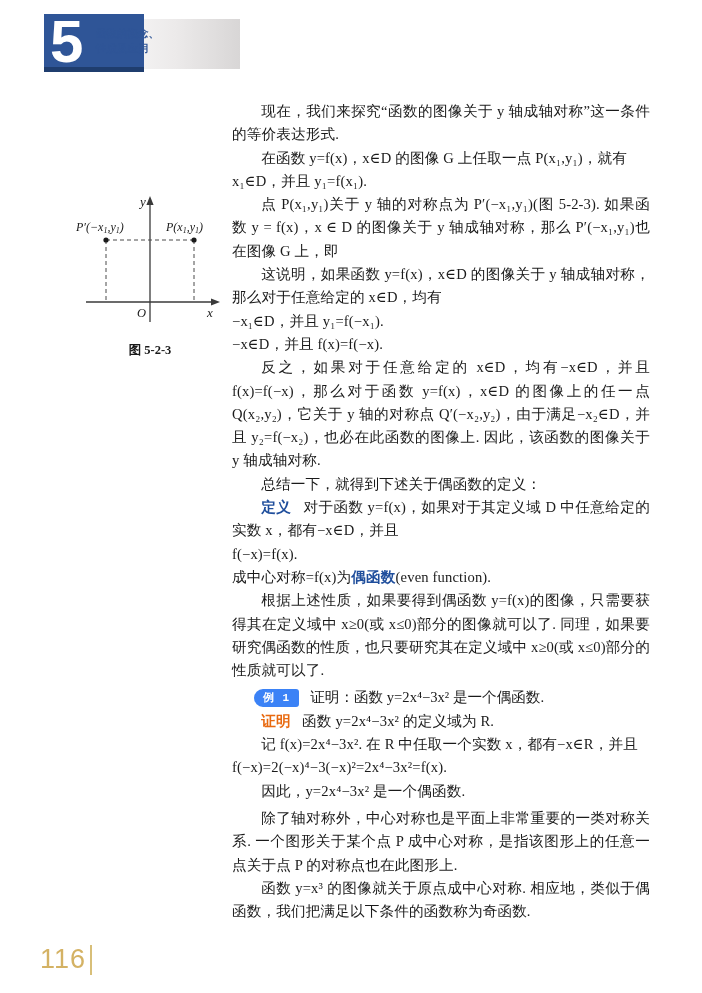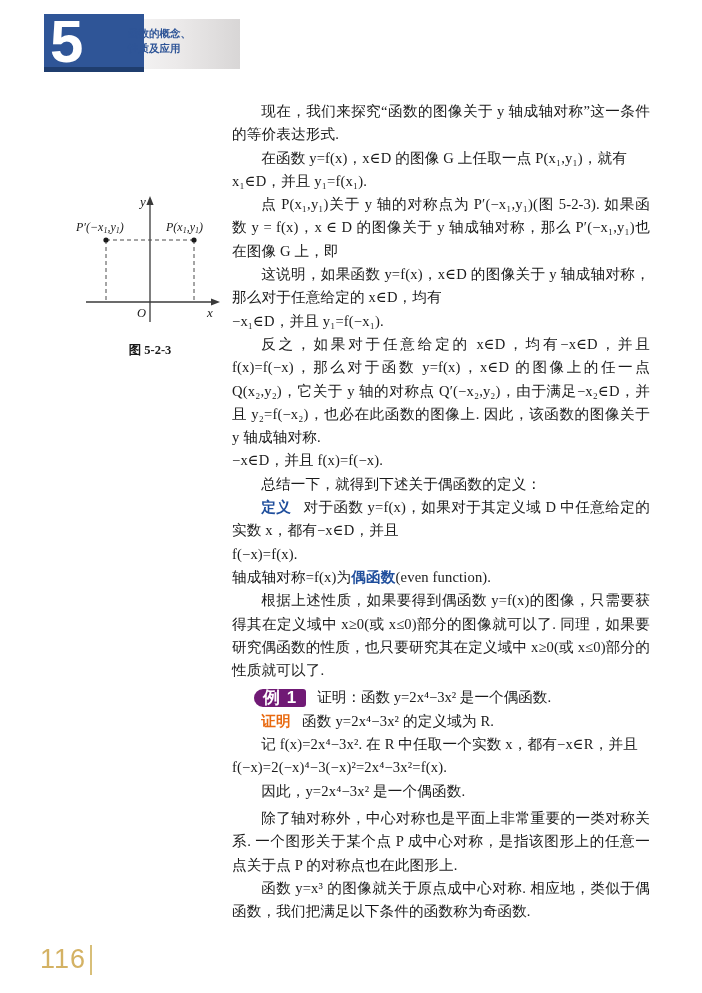--- a/index.html
+++ b/index.html
@@ -55,21 +55,21 @@
   .banner-grey {
     position: absolute;
     left: 54px;
     top: 5px;
     width: 142px;
     height: 50px;
     background: linear-gradient(to right, #fbfbfb 0%, #eceaea 55%, #d8d6d6 100%);
   }
   .banner-title {
     position: absolute;
-    left: 84px;
+    left: 52px;
     top: 12px;
     width: 110px;
     font-family: "Liberation Sans", "DejaVu Sans", sans-serif;
     font-size: 10.5px;
     font-weight: bold;
     color: #2f5597;
     line-height: 15px;
     z-index: 4;
   }
 
@@ -111,24 +111,24 @@
     font-size: 14.6px;
     line-height: 23.3px;
     text-indent: 0;
     padding-left: 22px;
     display: flex;
     align-items: center;
     gap: 11px;
   }
   .badge-example {
     display: inline-block;
-    background: #701a75;
+    background: #3b82f6;
     color: #ffffff;
-    font-family: Liberation Sans, sans-serif;
-    font-size: 17px;
+    font-family: Liberation Mono, monospace;
+    font-size: 11px;
     font-weight: bold;
     padding: 1.5px 9px 2.5px 9px;
     border-radius: 9px 3px 3px 9px;
     line-height: 14px;
     letter-spacing: 1px;
     white-space: nowrap;
   }
 
   
   .figure-block {
@@ -208,30 +208,30 @@
 </div>
 
 <div class="content">
 
   <p class="para indent">现在，我们来探究“函数的图像关于 y 轴成轴对称”这一条件的等价表达形式.</p>
   <p class="para indent">在函数 y=f(x)，x∈D 的图像 G 上任取一点 P(x₁,y₁)，就有</p>
   <p class="para center">x₁∈D，并且 y₁=f(x₁).</p>
   <p class="para indent">点 P(x₁,y₁)关于 y 轴的对称点为 P′(−x₁,y₁)(图 5-2-3). 如果函数 y = f(x)，x ∈ D 的图像关于 y 轴成轴对称，那么 P′(−x₁,y₁)也在图像 G 上，即</p>
   <p class="para indent">这说明，如果函数 y=f(x)，x∈D 的图像关于 y 轴成轴对称，那么对于任意给定的 x∈D，均有</p>
   <p class="para center">−x₁∈D，并且 y₁=f(−x₁).</p>
+  <p class="para center">−x∈D，并且 f(x)=f(−x).</p>
   <p class="para indent">反之，如果对于任意给定的 x∈D，均有−x∈D，并且 f(x)=f(−x)，那么对于函数 y=f(x)，x∈D 的图像上的任一点Q(x₂,y₂)，它关于 y 轴的对称点 Q′(−x₂,y₂)，由于满足−x₂∈D，并且 y₂=f(−x₂)，也必在此函数的图像上. 因此，该函数的图像关于 y 轴成轴对称.</p>
-  <p class="para center">−x∈D，并且 f(x)=f(−x).</p>
   <p class="para indent">总结一下，就得到下述关于偶函数的定义：</p>
 
   <p class="para indent">
     <span class="kw-blue">定义</span>&nbsp;&nbsp;&nbsp;<span>对于函数 y=f(x)，如果对于其定义域 D 中任意给定的实数 x，都有−x∈D，并且</span>
   </p>
   <p class="para center">f(−x)=f(x).</p>
   <p class="para">
-    <span>轴成轴对称=f(x)为</span><span class="kw-blue">偶函数</span><span>(even function).</span>
+    <span>成中心对称=f(x)为</span><span class="kw-blue">偶函数</span><span>(even function).</span>
   </p>
 
   <p class="para indent">根据上述性质，如果要得到偶函数 y=f(x)的图像，只需要获得其在定义域中 x≥0(或 x≤0)部分的图像就可以了. 同理，如果要研究偶函数的性质，也只要研究其在定义域中 x≥0(或 x≤0)部分的性质就可以了.</p>
 
   <div class="spacer-sm"></div>
 
   <p class="example-line">
     <span class="badge-example">例 1</span>
     <span>证明：函数 y=2x⁴−3x² 是一个偶函数.</span>
   </p>

